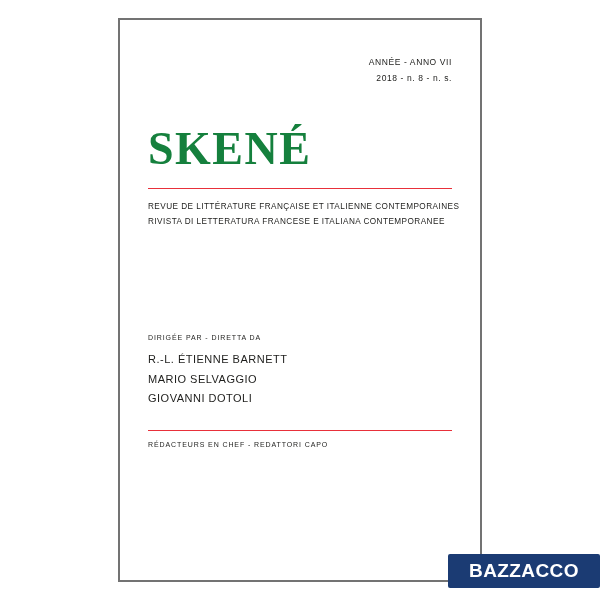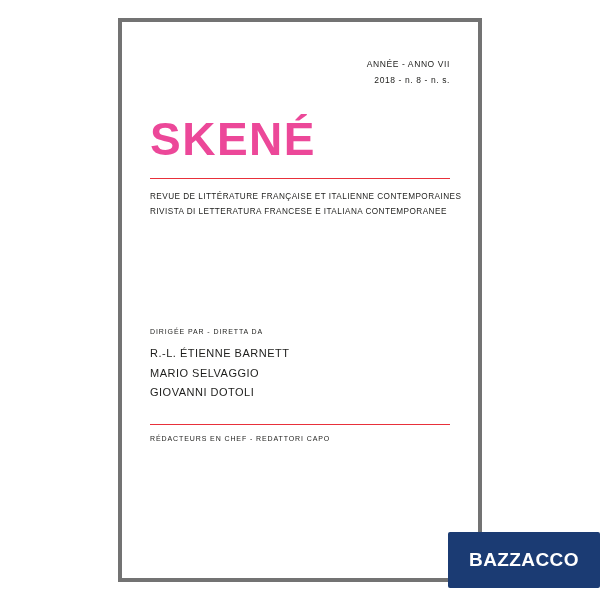--- a/index.html
+++ b/index.html
@@ -19,21 +19,21 @@
     height: 600px;
     background: #ffffff;
   }
   
   .frame {
     position: absolute;
     left: 118px;
     top: 18px;
     width: 364px;
     height: 564px;
-    border: 4px solid #737373;
+    border: 2px solid #737373;
     box-sizing: border-box;
     background: #ffffff;
   }
   .inner {
     position: absolute;
     left: 0;
     top: 0;
     right: 0;
     bottom: 0;
     padding: 26px 28px 18px 28px;
@@ -46,27 +46,27 @@
     color: #1d1d1b;
     font-size: 8.5px;
     letter-spacing: 0.6px;
     line-height: 1.9;
     margin-top: 8px;
   }
   .issue-line {
     display: block;
   }
   .title {
-    margin-top: 28px;
-    color: #ec4899;
+    margin-top: 40px;
+    color: #15803d;
     font-size: 46px;
     font-weight: bold;
     letter-spacing: 1.5px;
     line-height: 1;
-    font-family: Liberation Sans, sans-serif;
+    font-family: Liberation Serif, serif;
   }
   .rule {
     height: 1px;
     background: #e8303a;
     width: 100%;
     margin: 16px 0 10px 0;
   }
   .subtitle-block {
     color: #1d1d1b;
     font-size: 8.2px;
@@ -118,21 +118,21 @@
   }
   .footer-line {
     display: block;
   }
   
   .watermark {
     position: absolute;
     right: 0px;
     bottom: 12px;
     width: 152px;
-    height: 56px;
+    height: 34px;
     background: #1b3b73;
     color: #ffffff;
     display: flex;
     align-items: center;
     justify-content: center;
     font-size: 19px;
     font-weight: bold;
     letter-spacing: 0.4px;
     border-radius: 2px;
   }

